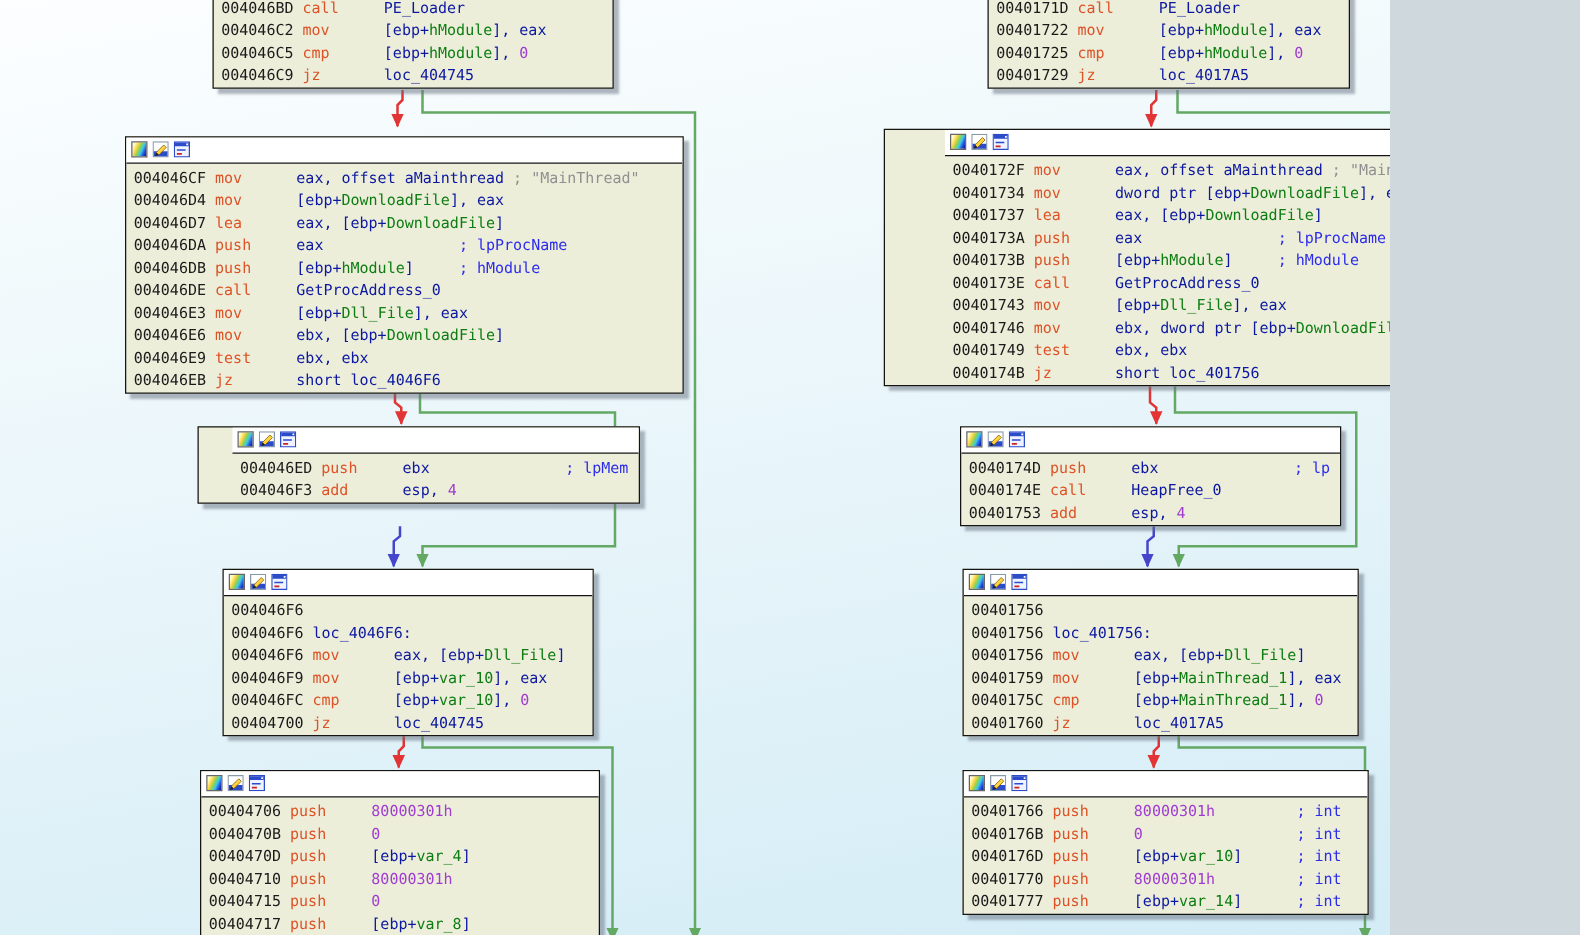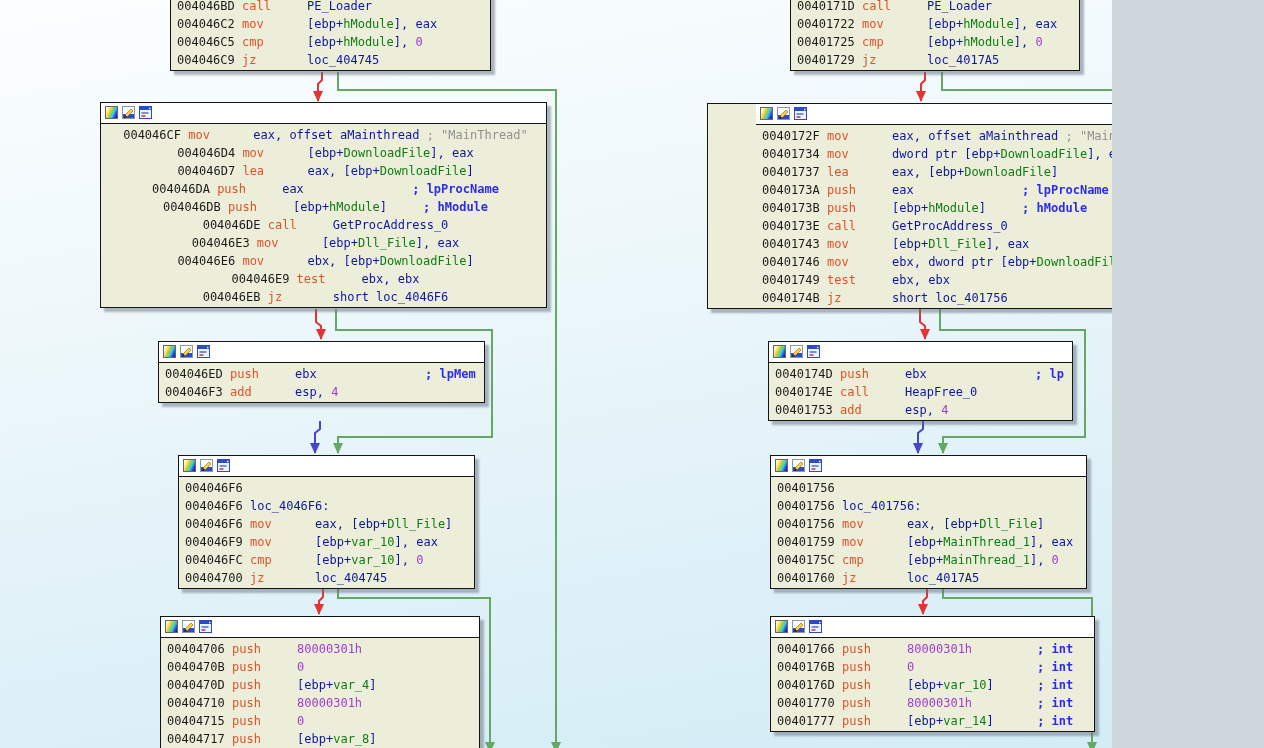--- a/index.html
+++ b/index.html
@@ -31,21 +31,21 @@
     border:1px solid #666;box-sizing:border-box;
     background:linear-gradient(115deg,#ffffff 0%,#fef9a0 18%,#ffd24d 32%,#8fd44d 48%,#3cc9e8 64%,#2a55e0 80%,#001294 100%);
   }
   .body{padding:2px 2px 1px 6px;}
   .line{height:18px;line-height:18px;font-size:12px;white-space:pre;}
   .c-a{color:var(--addr,#1b1b1b);}
   .c-m{color:var(--mnemonic,#dd5226);}
   .c-o{color:var(--operand,#0c18a0);}
   .c-v{color:var(--var,#0d7d12);}
   .c-n{color:var(--number,#a03cd0);}
-  .c-c{color:var(--comment,#2c2ceb);font-weight:bold;}
+  .c-c{color:var(--comment,#2c2ceb);}
   .c-s{color:var(--strcomment,#909090);}
 </style>
 </head>
 <body>
 
 <div class="canvas">
   <svg class="edges">
     <defs>
       <marker id="arr-red" markerUnits="userSpaceOnUse" markerWidth="13" markerHeight="12" refX="10" refY="5" orient="auto">
         <path d="M0,0 L11,5 L0,10 Z" fill="#e23434"></path>
@@ -77,21 +77,21 @@
 
   <div id="block-host">
       <div class="block" style="left: 170px; top: -6px; width: 319px;">
         <div class="body">
           <div class="line"><span class="c-a">004046BD </span><span class="c-m">call</span><span class="c-o">     PE_Loader</span></div>
           <div class="line"><span class="c-a">004046C2 </span><span class="c-m">mov</span><span class="c-o">      [ebp+</span><span class="c-v">hModule</span><span class="c-o">], eax</span></div>
           <div class="line"><span class="c-a">004046C5 </span><span class="c-m">cmp</span><span class="c-o">      [ebp+</span><span class="c-v">hModule</span><span class="c-o">], </span><span class="c-n">0</span></div>
           <div class="line"><span class="c-a">004046C9 </span><span class="c-m">jz</span><span class="c-o">       loc_404745</span></div>
         </div>
       </div>
-      <div class="block" style="left: 100px; top: 102px; width: 445px; text-align: center;">
+      <div class="block" style="left: 100px; top: 109px; width: 445px;">
         <div class="titlebar">
     <span class="ticon palette"></span>
     <svg class="ticon" viewBox="0 0 13 13">
       <rect x="0.5" y="0.5" width="12" height="12" fill="#ffffff" stroke="#8899aa"></rect>
       <path d="M1 8 L12 8 L12 12 L1 12 Z" fill="#2b4bc8"></path>
       <path d="M3 9 L9 3 L11 5 L5 11 Z" fill="#ffd23e" stroke="#7a5a00" stroke-width="0.6"></path>
       <path d="M2 12 L3 9 L5 11 Z" fill="#222222"></path>
     </svg>
     <svg class="ticon" viewBox="0 0 13 13">
       <rect x="0.5" y="0.5" width="12" height="12" fill="#eef3ff" stroke="#2b4bc8"></rect>
@@ -107,21 +107,21 @@
           <div class="line"><span class="c-a">004046D7 </span><span class="c-m">lea</span><span class="c-o">      eax, [ebp+</span><span class="c-v">DownloadFile</span><span class="c-o">]</span></div>
           <div class="line"><span class="c-a">004046DA </span><span class="c-m">push</span><span class="c-o">     eax</span><span class="c-c">               ; lpProcName</span></div>
           <div class="line"><span class="c-a">004046DB </span><span class="c-m">push</span><span class="c-o">     [ebp+</span><span class="c-v">hModule</span><span class="c-o">]</span><span class="c-c">     ; hModule</span></div>
           <div class="line"><span class="c-a">004046DE </span><span class="c-m">call</span><span class="c-o">     GetProcAddress_0</span></div>
           <div class="line"><span class="c-a">004046E3 </span><span class="c-m">mov</span><span class="c-o">      [ebp+</span><span class="c-v">Dll_File</span><span class="c-o">], eax</span></div>
           <div class="line"><span class="c-a">004046E6 </span><span class="c-m">mov</span><span class="c-o">      ebx, [ebp+</span><span class="c-v">DownloadFile</span><span class="c-o">]</span></div>
           <div class="line"><span class="c-a">004046E9 </span><span class="c-m">test</span><span class="c-o">     ebx, ebx</span></div>
           <div class="line"><span class="c-a">004046EB </span><span class="c-m">jz</span><span class="c-o">       short loc_4046F6</span></div>
         </div>
       </div>
-      <div class="block" style="left: 158px; top: 341px; width: 325px;">
+      <div class="block" style="left: 158px; top: 341px; width: 325px; padding-left: 27px;">
         <div class="titlebar">
     <span class="ticon palette"></span>
     <svg class="ticon" viewBox="0 0 13 13">
       <rect x="0.5" y="0.5" width="12" height="12" fill="#ffffff" stroke="#8899aa"></rect>
       <path d="M1 8 L12 8 L12 12 L1 12 Z" fill="#2b4bc8"></path>
       <path d="M3 9 L9 3 L11 5 L5 11 Z" fill="#ffd23e" stroke="#7a5a00" stroke-width="0.6"></path>
       <path d="M2 12 L3 9 L5 11 Z" fill="#222222"></path>
     </svg>
     <svg class="ticon" viewBox="0 0 13 13">
       <rect x="0.5" y="0.5" width="12" height="12" fill="#eef3ff" stroke="#2b4bc8"></rect>

